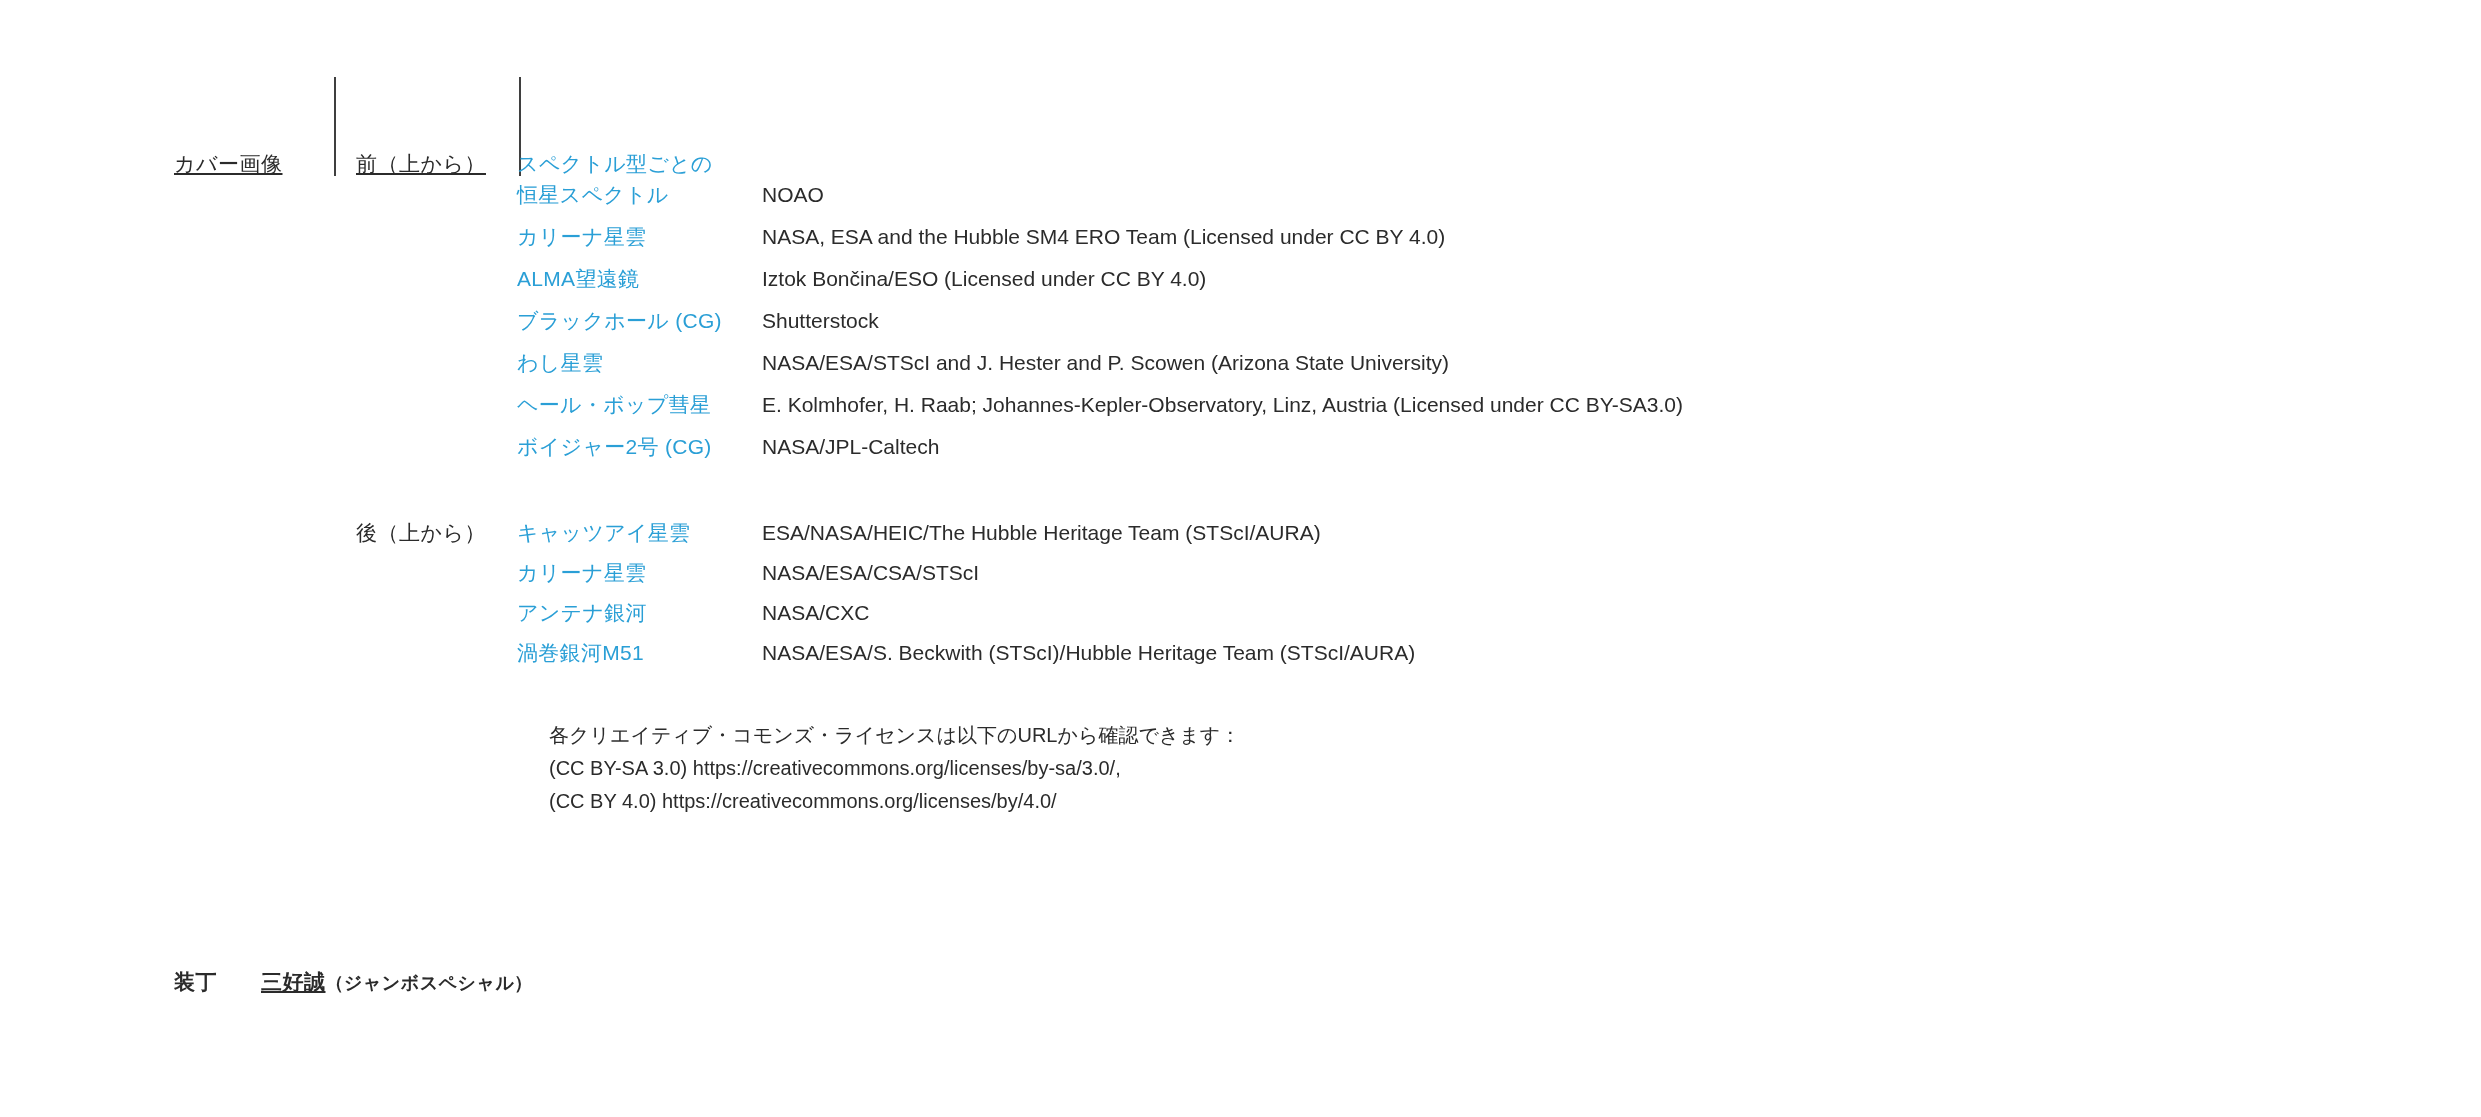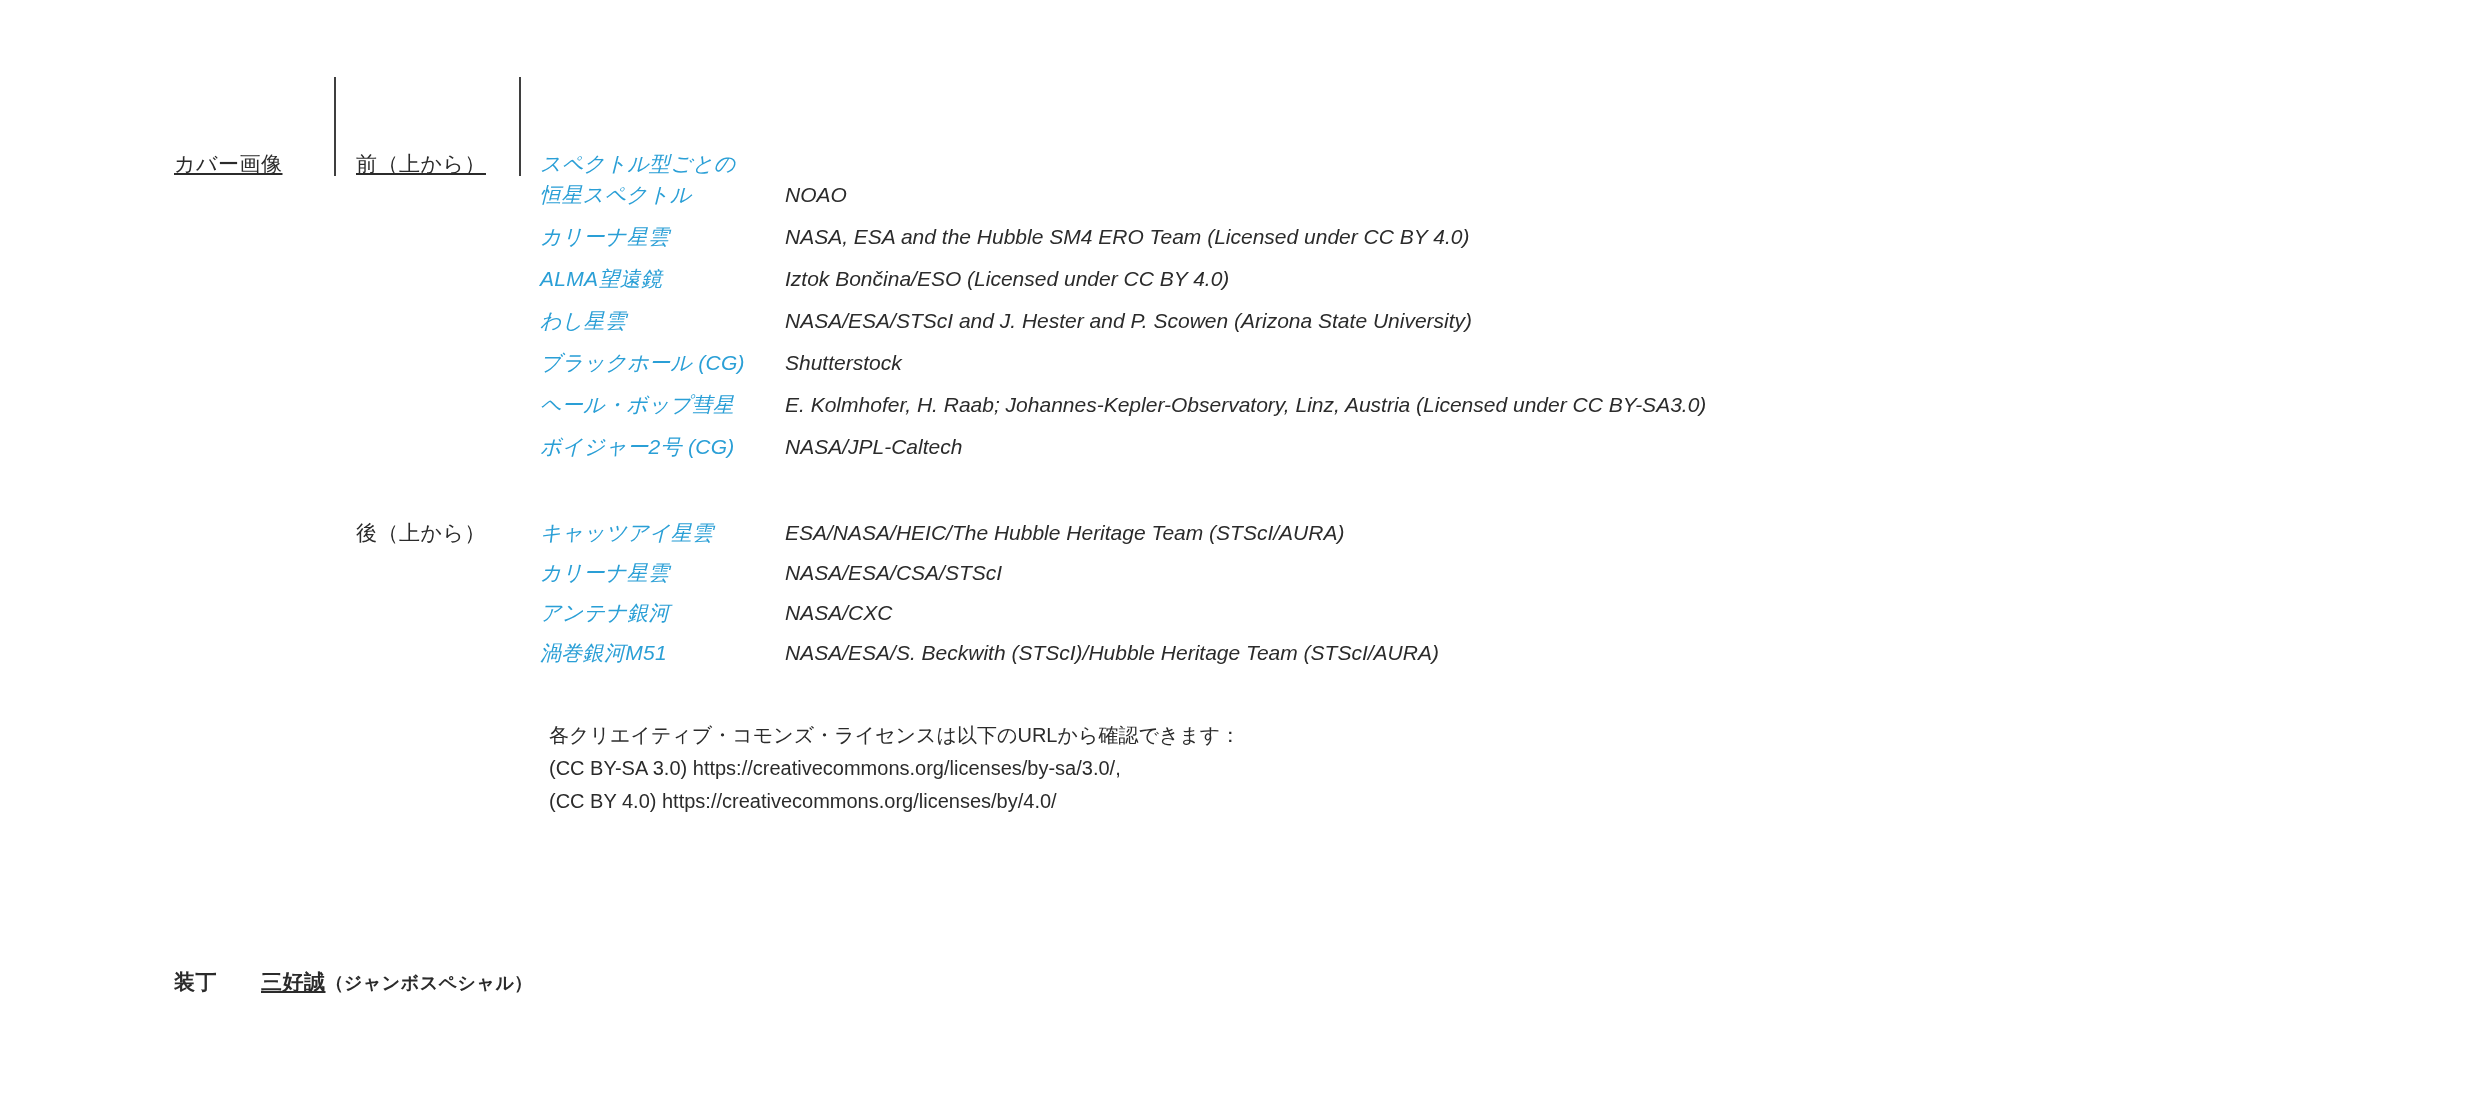--- a/index.html
+++ b/index.html
@@ -39,22 +39,21 @@
   #back-label  {
     position: absolute;
     left: 356px;
     top: 519px;
     white-space: nowrap;
     letter-spacing: 0.5px;
   }
 
   .credit-list {
     position: absolute;
-    left: 540px;
-    font-style: italic;
+    left: 517px;
   }
   #front-list { top: 148px; }
   #back-list  { top: 517px; }
 
   .entry {
     display: flex;
     align-items: flex-end;
   }
   #front-list .entry { margin-bottom: 11px; }
   #back-list  .entry { margin-bottom: 9px; align-items: center; }
@@ -110,26 +109,26 @@
     </div>
     <div class="entry">
       <div class="entry-label">カリーナ星雲</div>
       <div class="entry-credit">NASA, ESA and the Hubble SM4 ERO Team (Licensed under CC BY 4.0)</div>
     </div>
     <div class="entry">
       <div class="entry-label">ALMA望遠鏡</div>
       <div class="entry-credit">Iztok Bončina/ESO (Licensed under CC BY 4.0)</div>
     </div>
     <div class="entry">
+      <div class="entry-label">ブラックホール (CG)</div>
+      <div class="entry-credit">Shutterstock</div>
+    </div>
+    <div class="entry">
       <div class="entry-label">わし星雲</div>
       <div class="entry-credit">NASA/ESA/STScI and J. Hester and P. Scowen (Arizona State University)</div>
-    </div>
-    <div class="entry">
-      <div class="entry-label">ブラックホール (CG)</div>
-      <div class="entry-credit">Shutterstock</div>
     </div>
     <div class="entry">
       <div class="entry-label">ヘール・ボップ彗星</div>
       <div class="entry-credit">E. Kolmhofer, H. Raab; Johannes-Kepler-Observatory, Linz, Austria (Licensed under CC BY-SA3.0)</div>
     </div>
     <div class="entry">
       <div class="entry-label">ボイジャー2号 (CG)</div>
       <div class="entry-credit">NASA/JPL-Caltech</div>
     </div>
   </div>

